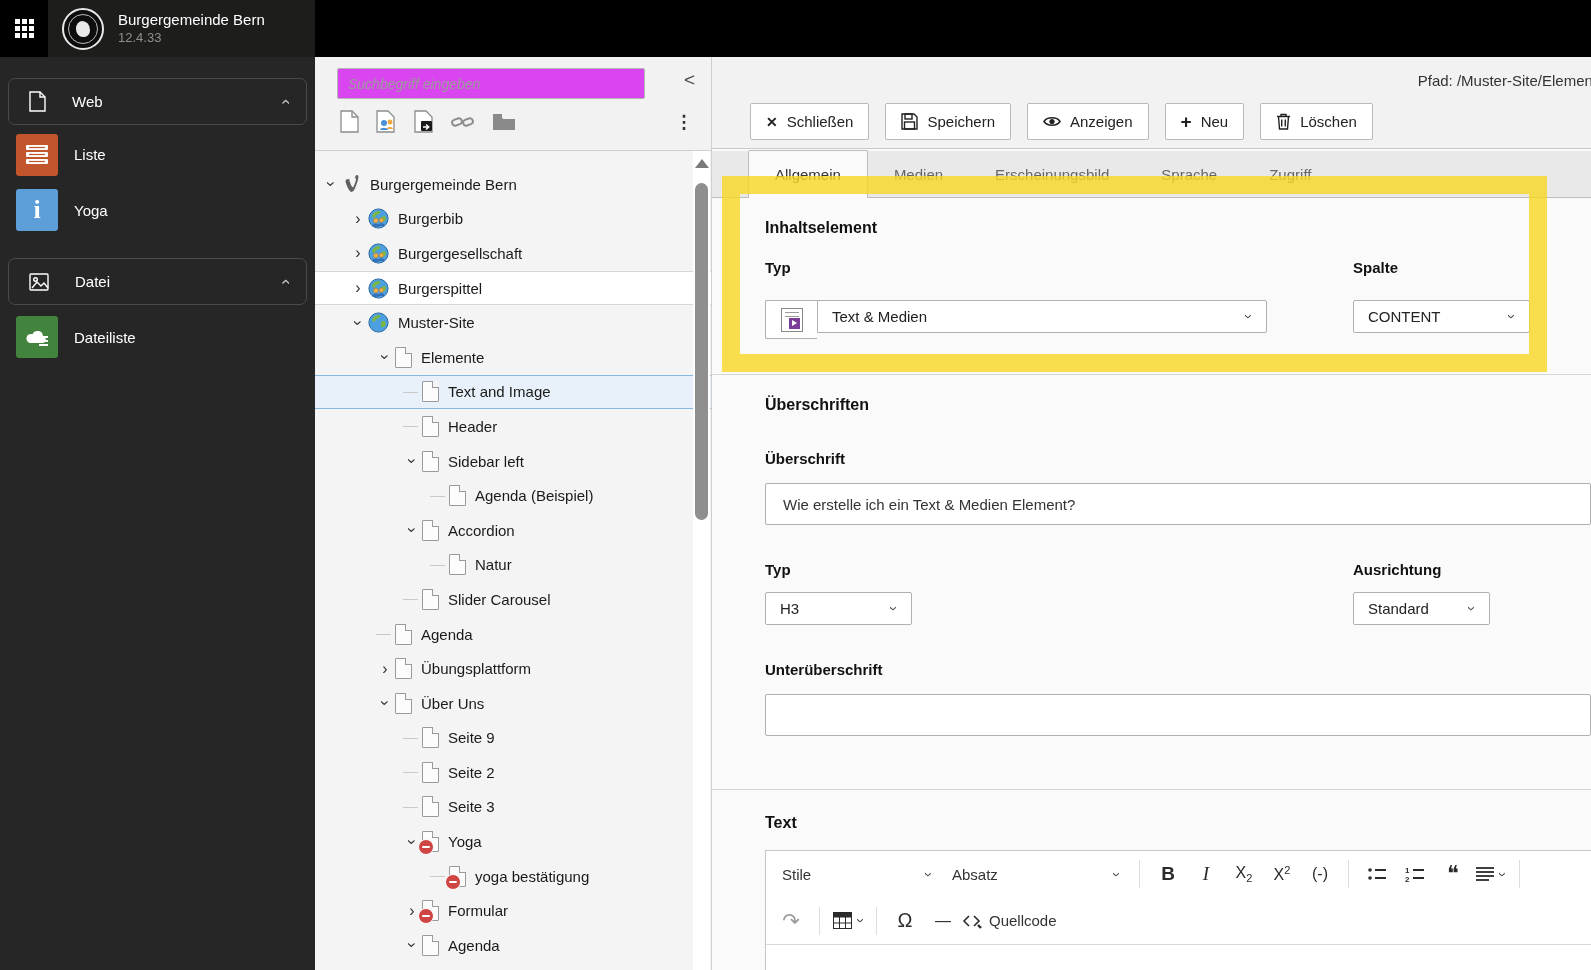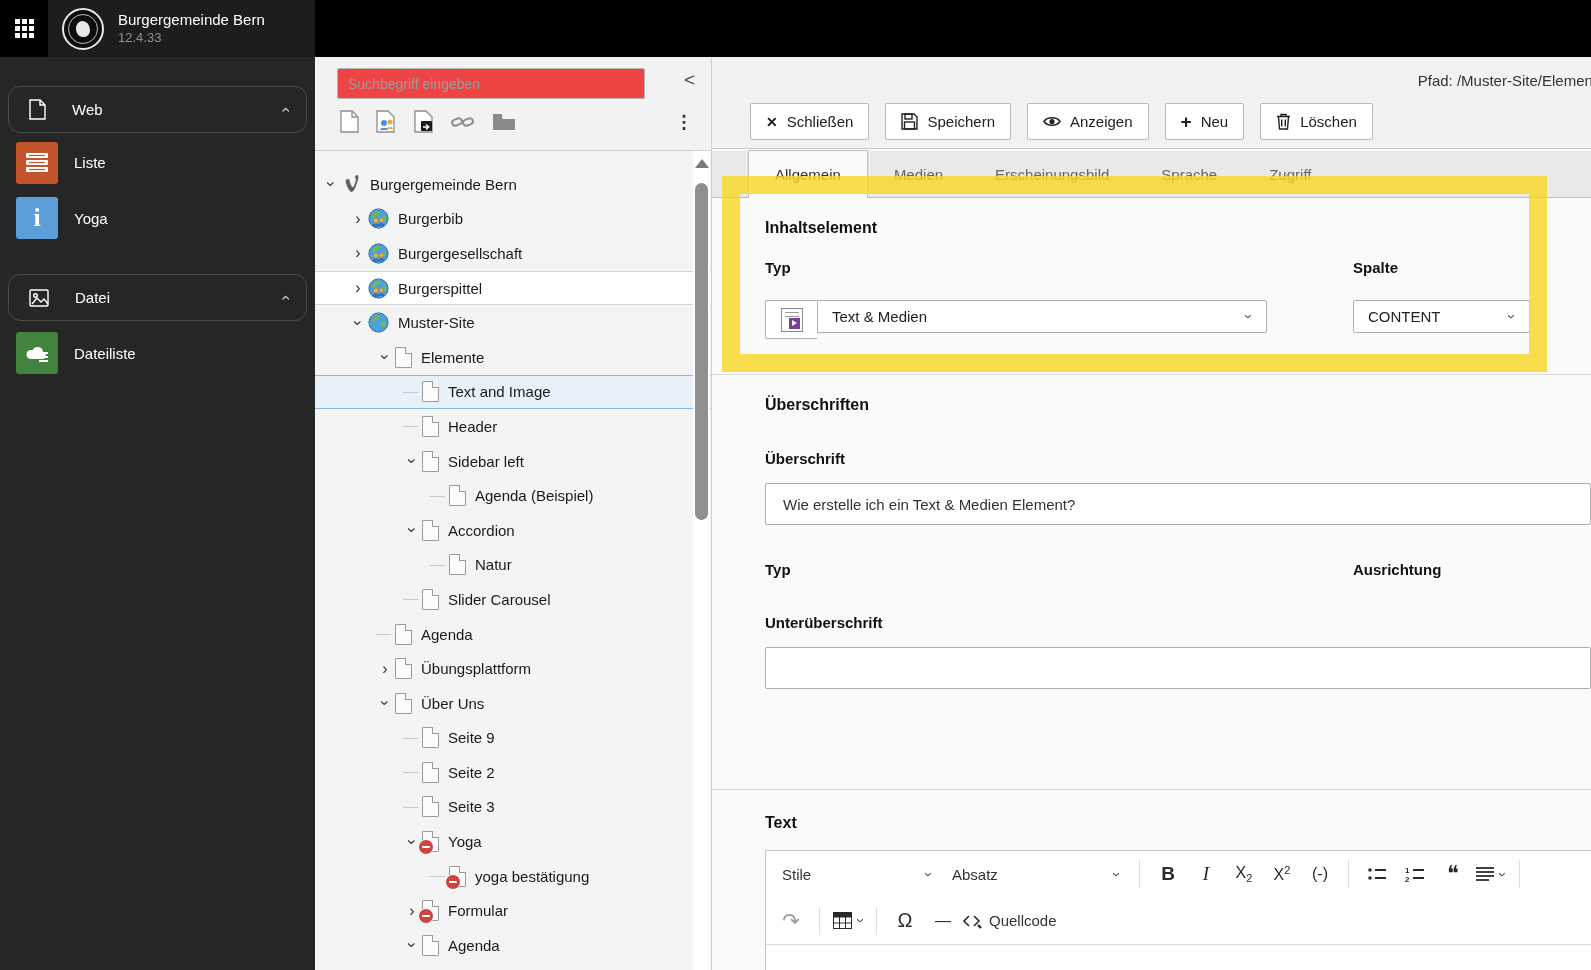--- a/index.html
+++ b/index.html
@@ -15,37 +15,37 @@
         position:relative;flex:none;}
   .logo::before{content:"";position:absolute;inset:4px;border-radius:50%;border:1px solid #bbb;}
   .logo::after{content:"";position:absolute;left:12px;top:11px;width:14px;height:16px;background:#e8e8e8;
         border-radius:50% 60% 45% 55%;}
   .brand-text{line-height:1.25;}
   .brand-title{color:#fff;font-size:15px;}
   .brand-version{color:#8f8f8f;font-size:13px;}
 
   
   .modulemenu{position:absolute;left:0;top:57px;bottom:0;width:315px;background:#262626;box-sizing:border-box;padding-top:21px;}
-  .group-header{margin:8px 8px 6px;height:47px;border:1px solid #4a4a4a;border-radius:12px;display:flex;align-items:center;
+  .group-header{margin:0 8px 6px;height:47px;border:1px solid #4a4a4a;border-radius:7px;display:flex;align-items:center;
         padding:0 18px 0 20px;box-sizing:border-box;cursor:pointer;}
   .group-header .glabel{color:#fff;font-size:15px;flex:1;margin-left:26px;}
   .gchv{color:#c9c9c9;font-size:17px;display:inline-block;transform:rotate(-90deg);}
   .mod-item{margin:0 8px 6px;height:52px;border-radius:4px;display:flex;align-items:center;gap:16px;
         padding:0 8px;box-sizing:border-box;cursor:pointer;}
   .mod-item.short{height:47px;}
   .mod-item.active{background:#595959;border:1px solid #7a7a7a;}
   .mod-item .mlabel{color:#fff;font-size:15px;}
   .tile{width:42px;height:42px;border-radius:3px;display:grid;place-items:center;flex:none;}
   .gap-lg{height:16px;}
 
   
   .treepanel{position:absolute;left:315px;top:57px;bottom:0;width:397px;background:#f4f4f4;border-right:1px solid #cfcfcf;box-sizing:border-box;}
   .tree-top{position:absolute;left:0;right:0;top:0;height:93px;border-bottom:1px solid #cfcfcf;background:#f2f2f2;}
   .search-input{position:absolute;left:22px;top:11px;width:308px;height:31px;border:1px solid #b5b5b5;border-radius:2px;
-        box-sizing:border-box;padding:0 10px;font-size:14px;font-family:inherit;color:#333;background:#ef4444;}
+        box-sizing:border-box;padding:0 10px;font-size:14px;font-family:inherit;color:#333;background:#d946ef;font-style:italic;}
   .search-input::placeholder{color:#9b9b9b;}
   .collapse-btn{position:absolute;right:16px;top:13px;font-size:19px;color:#444;cursor:pointer;line-height:1;}
   .tree-icons{position:absolute;left:25px;top:53px;display:flex;gap:17px;align-items:center;}
   .tree-icons .tico{cursor:pointer;display:grid;place-items:center;}
   .kebab{position:absolute;right:18px;top:54px;font-size:18px;color:#333;cursor:pointer;font-weight:700;}
   .tree-list{position:absolute;left:0;right:0;top:93px;bottom:0;padding-top:17px;overflow:hidden;}
   .tree-row{height:34.6px;display:flex;align-items:center;font-size:15px;color:#1a1a1a;box-sizing:border-box;cursor:pointer;}
   .tree-row.hover{background:#fff;border-top:1px solid #d6d6d6;border-bottom:1px solid #d6d6d6;}
   .tree-row.selected{background:#e8f1fa;border-top:1px solid #85b7e3;border-bottom:1px solid #85b7e3;}
   .tchv{width:20px;flex:none;text-align:center;color:#333;font-size:16px;line-height:1;}
@@ -575,20 +575,32 @@
       </div>
 
       <div class="sect sect2">
         <div class="stitle">Überschriften</div>
         <div class="flabel" style="margin-top:36px;">Überschrift</div>
         <input class="txtinput" style="margin-top: 16px;" type="text" value="Wie erstelle ich ein Text &amp; Medien Element?">
         <div class="frow" style="margin-top:36px;">
           <div class="flabel">Typ</div>
           <div class="fcol-right flabel">Ausrichtung</div>
         </div>
+        <div class="frow" style="margin-top:14px;">
+          <div class="selectbox" style="width:147px;">
+            <span>H3</span>
+            <span class="chv">›</span>
+          </div>
+          <div class="fcol-right">
+            <div class="selectbox" style="width:137px;">
+              <span>Standard</span>
+              <span class="chv">›</span>
+            </div>
+          </div>
+        </div>
         <div class="flabel" style="margin-top:36px;">Unterüberschrift</div>
         <input class="txtinput" style="margin-top: 16px;" type="text" value="">
       </div>
 
       <div class="sect">
         <div class="stitle" style="padding-top:24px;">Text</div>
         <div class="editor">
           <div class="toolrow r1">
             <div class="dd w1">
               <span>Stile</span>

